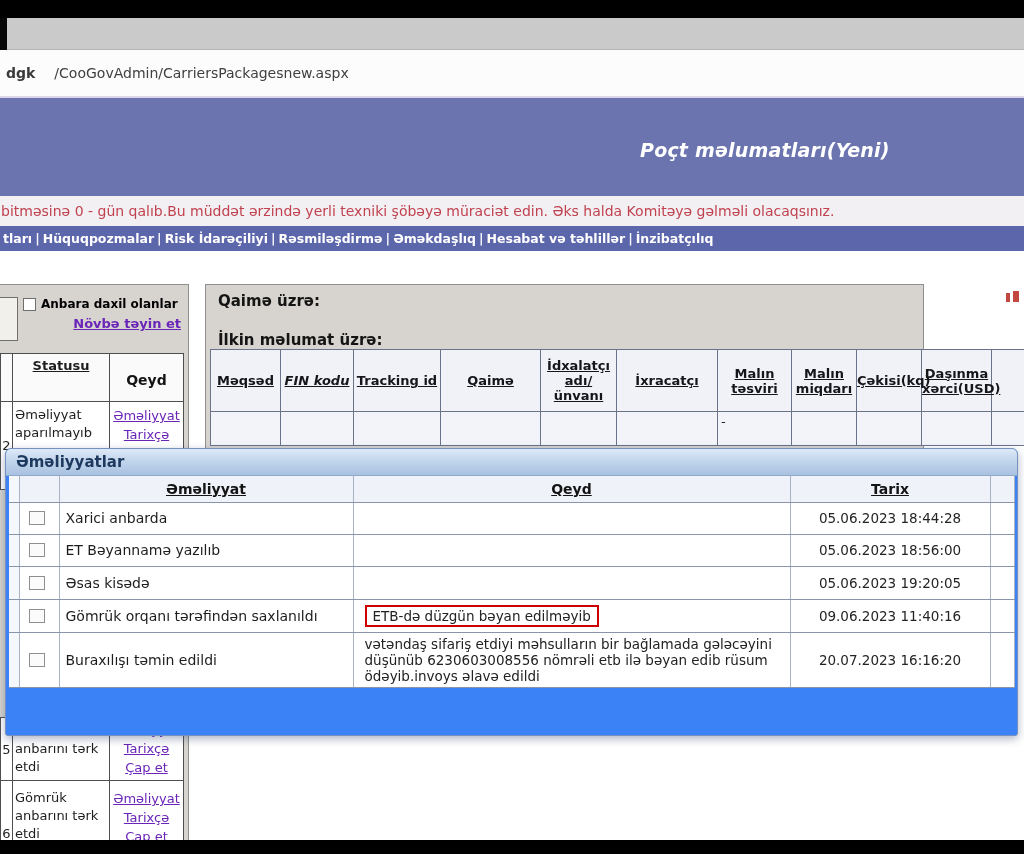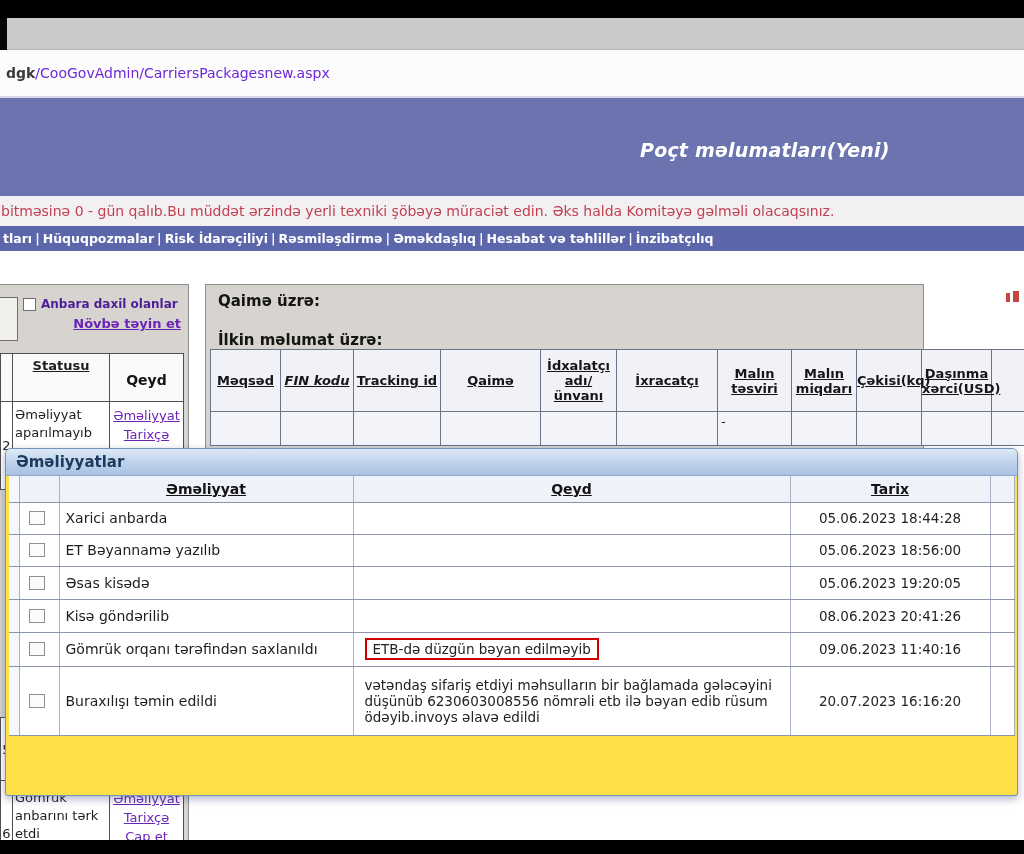--- a/index.html
+++ b/index.html
@@ -9,34 +9,34 @@
   *{margin:0;padding:0;box-sizing:border-box;}
   body{background:#222;font-family:"DejaVu Sans",sans-serif;}
   .screen{position:relative;width:1024px;height:854px;background:#fff;overflow:hidden;}
   .abs{position:absolute;}
 
   .bar-top{left:0;top:0;width:1024px;height:18px;background:#000;z-index:30;}
   .chrome{left:0;top:18px;width:1024px;height:32px;background:#cacaca;border-bottom:1px solid #b5b5b5;}
   .notch{left:0;top:18px;width:7px;height:32px;background:#060606;}
   .urlbar{left:0;top:50px;width:1024px;height:48px;background:#fcfcfc;border-bottom:2px solid #dcd6ec;display:flex;align-items:center;padding-left:6px;font-size:14px;}
   .url-domain{color:#3a3a3a;font-weight:bold;}
-  .url-path{color:#6d28d9;}
+  .url-path{color:#404040;margin-left:19px;}
 
   .pageheader{left:0;top:98px;width:1024px;height:98px;background:var(--header-bg);}
   .page-title{left:640px;top:139px;font-size:19px;font-weight:bold;font-style:italic;color:#fff;letter-spacing:.2px;}
 
   .warning{left:0;top:196px;width:1024px;height:30px;background:#f3f0f4;color:var(--warning-text);font-size:14px;line-height:30px;white-space:nowrap;padding-left:1px;}
   .nav{left:0;top:226px;width:1024px;height:25px;background:var(--nav-bg);color:#fff;font-size:12.5px;font-weight:600;line-height:25px;white-space:nowrap;padding-left:3px;}
   .nav-sep{margin:0 3px;opacity:.95;}
 
   
   .left-panel{left:0;top:284px;width:189px;height:570px;background:#d7d4cf;border:1px solid #8f8f8f;border-left:none;z-index:1;}
   .lp-input-frag{left:0;top:12px;width:18px;height:44px;background:#f2f0ea;border:1px solid #6f6f6f;border-left:none;}
   .lp-checkbox{left:23px;top:13px;width:13px;height:13px;background:#fff;border:1px solid #6f6f6f;}
-  .lp-check-label{left:41px;top:12px;font-size:12px;font-weight:bold;color:#4c1d95;}
+  .lp-check-label{left:41px;top:12px;font-size:12px;font-weight:bold;color:#000000;}
   .lp-queue-link{left:0;top:31px;width:181px;text-align:right;font-size:13px;font-weight:bold;color:var(--link);text-decoration:underline;cursor:pointer;}
   .lp-table{position:absolute;left:0;border-collapse:collapse;table-layout:fixed;background:#fff;width:183px;}
   .lp-table td{border:1px solid #4f4f4f;overflow:hidden;}
   .lp-table .c-num{width:12px;font-size:13px;text-align:center;color:#222;}
   .lp-table .c-status{width:97px;font-size:13px;color:#1d1d1d;padding:4px 2px;vertical-align:top;line-height:18px;}
   .lp-table .c-note{width:74px;text-align:center;vertical-align:top;padding-top:4px;}
   .lp-table-a{top:68px;}
   .lp-head td{height:48px;background:#fafafa;font-size:14px;font-weight:bold;text-align:center;vertical-align:middle;color:#141414;padding:0;}
   .lp-head .c-status{text-align:center;line-height:normal;}
   .u{text-decoration:underline;}
@@ -52,21 +52,21 @@
   .mp-title{left:12px;font-size:15px;font-weight:bold;color:#141414;}
   .mp-title1{top:7px;}
   .mp-title2{top:46px;}
   .mt{position:absolute;left:4px;top:64px;width:826px;border-collapse:collapse;table-layout:fixed;}
   .mt th,.mt td{border:1px solid #6a7388;}
   .mt th{height:62px;background:#f1f2f8;font-size:13px;font-weight:bold;color:#15151a;text-align:center;vertical-align:middle;line-height:15px;white-space:nowrap;}
   .mt td{height:34px;background:#f3f4fa;font-size:13px;color:#222;vertical-align:top;padding:2px 3px;}
   .frag{background:#c2483f;z-index:2;}
 
   
-  .modal{left:5px;top:448px;width:1013px;height:348px;background:#fde047;border:1px solid #7491bf;border-radius:6px 6px 3px 3px;z-index:10;box-shadow:0 3px 9px rgba(50,70,110,.4);}
+  .modal{left:5px;top:448px;width:1013px;height:288px;background:#3b82f6;border:1px solid #7491bf;border-radius:6px 6px 3px 3px;z-index:10;box-shadow:0 3px 9px rgba(50,70,110,.4);}
   .modal-titlebar{height:27px;background:linear-gradient(#dde9f7,#bdd1ea 55%,#a9c2e0);border-bottom:1px solid #8fa9cc;border-radius:5px 5px 0 0;display:flex;align-items:center;padding-left:10px;}
   .modal-title{font-size:15px;font-weight:bold;color:var(--modal-title-text);}
   .modal-body{padding:0 3px;}
   .op-table{width:1005px;border-collapse:collapse;table-layout:fixed;background:#fff;}
   .op-table th{height:26px;background:#eff2f9;border-bottom:1px solid #8a94aa;border-right:1px solid #aab3c6;font-size:14px;font-weight:bold;color:#141414;text-align:center;vertical-align:middle;}
   .op-table td{border-bottom:1px solid #8a94aa;border-right:1px solid #aab3c6;background:#fff;font-size:14px;color:#1d1d1d;vertical-align:middle;overflow:hidden;}
   .op-table .c-gutter{background:#f4f7fb;}
   .op-table .c-op{padding-left:6px;}
   .op-table .c-note{padding:3px 11px;font-size:13.5px;line-height:16px;color:#222;}
   .op-table .c-date{text-align:center;font-size:13.5px;color:#242424;}
@@ -241,30 +241,20 @@
               <td class="c-op">Əsas kisədə</td>
               <td class="c-note"></td>
               <td class="c-date">05.06.2023 19:20:05</td>
               <td class="c-x"></td>
             </tr>
             <tr>
               <td class="c-gutter"></td>
               <td class="c-cb">
                 <div class="cbox"></div>
               </td>
-              <td class="c-op">Kisə göndərilib</td>
-              <td class="c-note"></td>
-              <td class="c-date">08.06.2023 20:41:26</td>
-              <td class="c-x"></td>
-            </tr>
-            <tr>
-              <td class="c-gutter"></td>
-              <td class="c-cb">
-                <div class="cbox"></div>
-              </td>
               <td class="c-op">Gömrük orqanı tərəfindən saxlanıldı</td>
               <td class="c-note"><span class="redbox">ETB-də düzgün bəyan edilməyib</span></td>
               <td class="c-date">09.06.2023 11:40:16</td>
               <td class="c-x"></td>
             </tr>
             <tr>
               <td class="c-gutter"></td>
               <td class="c-cb">
                 <div class="cbox"></div>
               </td>

